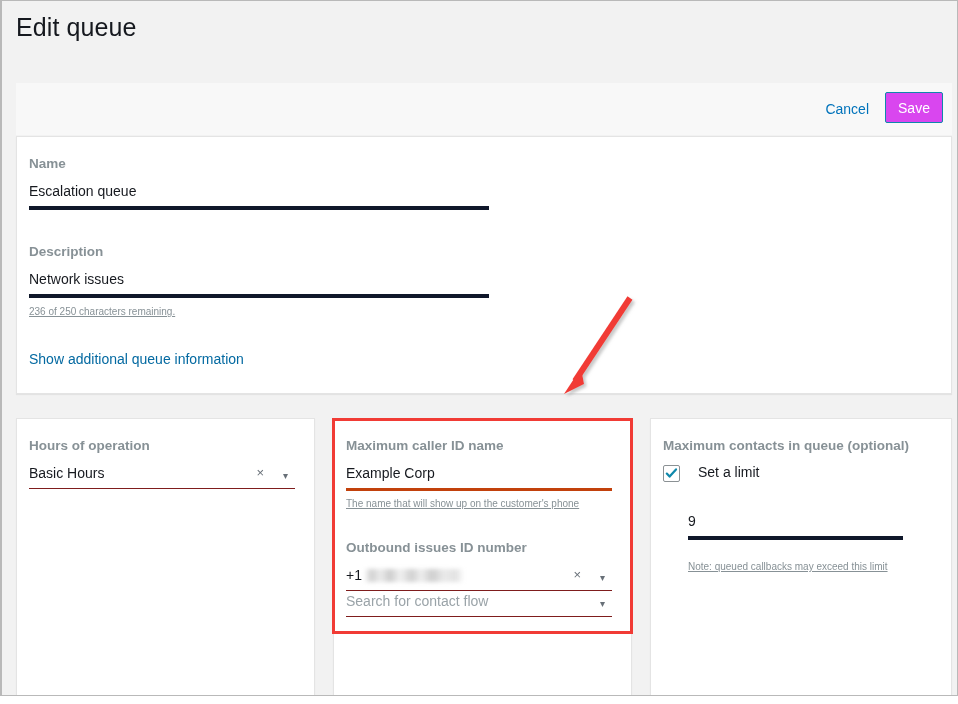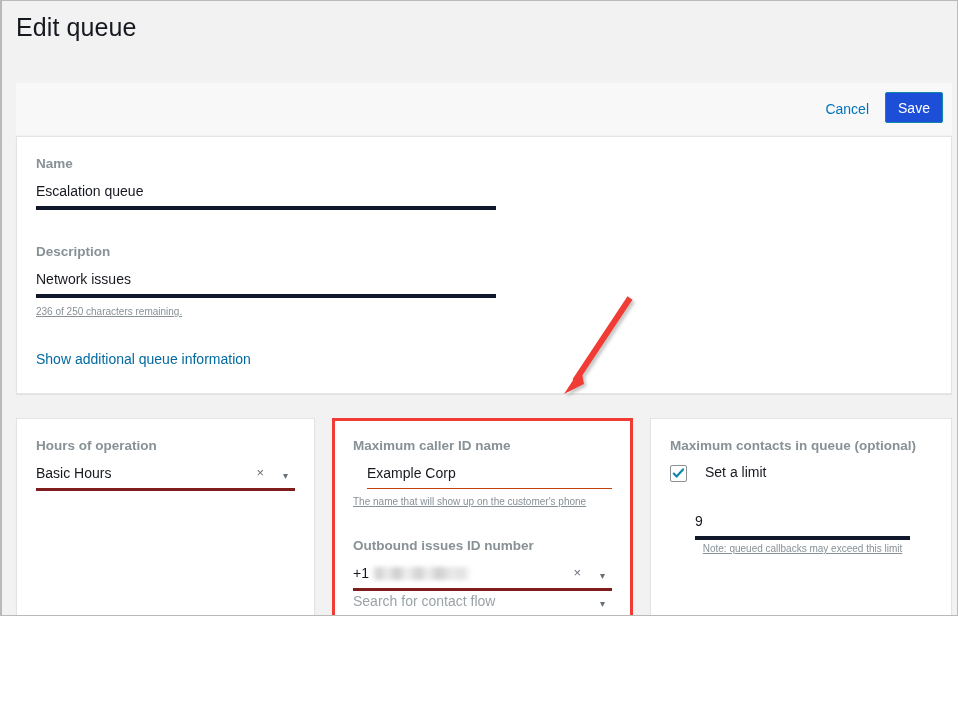--- a/index.html
+++ b/index.html
@@ -8,21 +8,21 @@
     background: #ffffff;
   }
   body {
     font-family: "Liberation Sans", sans-serif;
     -webkit-font-smoothing: antialiased;
   }
 
   .window {
     position: relative;
     width: 958px;
-    height: 616px;
+    height: 696px;
     box-sizing: border-box;
     border: 1px solid #b9b9b9;
     border-left-width: 2px;
     background: #f2f2f2;
     overflow: hidden;
   }
 
   
   .page-header {
     position: absolute;
@@ -63,21 +63,21 @@
     font-size: 14px;
     color: #0073bb;
     cursor: pointer;
   }
   .btn-save {
     position: absolute;
     right: 9px;
     top: 9px;
     width: 58px;
     height: 31px;
-    background: #1d4ed8;
+    background: #d946ef;
     border: 1px solid #0f88ab;
     border-radius: 2px;
     color: #ffffff;
     font-family: inherit;
     font-size: 14px;
     cursor: pointer;
     padding: 0;
   }
 
   
@@ -86,50 +86,50 @@
     background: #ffffff;
     border: 1px solid #e4e4e4;
     box-sizing: border-box;
     box-shadow: 0 1px 1px rgba(0,0,0,0.06);
   }
   #card-main   { left: 14px;  top: 135px; width: 936px; height: 258px; }
   #card-hours  { left: 14px;  top: 417px; width: 299px; height: 288px; }
   #card-caller { left: 331px; top: 417px; width: 299px; height: 288px; }
   #card-max    { left: 648px; top: 417px; width: 302px; height: 288px; }
 
-  .card-inner { padding: 18px 19px 0 19px; }
+  .card-inner { padding: 18px 19px 0 12px; }
 
   
   .field-label {
     font-size: 13.5px;
     font-weight: bold;
     color: #879196;
     margin: 0 0 9px 0;
     line-height: 17px;
   }
   .field-value {
     font-size: 14px;
     color: #16191f;
     line-height: 20px;
     padding-bottom: 5px;
     border-bottom: 4px solid #0f172a;
   }
-  .field-value.focused { border-bottom: 1px solid #c2410c; margin-left: 14px; }
+  .field-value.focused { border-bottom: 3px solid #c2410c; }
 
   .help-text {
     font-size: 10px;
     color: #879196;
     line-height: 18px;
     margin-top: 4px;
     text-decoration: underline;
   }
 
   .select-row {
     position: relative;
-    border-bottom: 3px solid #7f1d1d;
+    border-bottom: 1px solid #7f1d1d;
     padding-bottom: 5px;
   }
   .select-row .sel-text {
     font-size: 14px;
     color: #16191f;
     line-height: 20px;
   }
   .select-row .sel-text.placeholder { color: #9aa3a8; }
   .icon-clear, .icon-caret {
     position: absolute;
@@ -280,21 +280,21 @@
         <span class="checkbox">
           <svg width="13" height="13" viewBox="0 0 13 13">
             <path d="M1.8 6.6 L4.6 9.6 L11.0 2.4" fill="none" stroke="#0f88ab" stroke-width="2.2" stroke-linecap="round" stroke-linejoin="round"></path>
           </svg>
         </span>
         <span class="check-label">Set a limit</span>
       </div>
 
       <div style="margin-left:25px; margin-top:29px; width:215px;">
         <div class="field-value">9</div>
-        <div class="help-text" style="margin-top:0;text-align:center;">Note: queued callbacks may exceed this limit</div>
+        <div class="help-text" style="margin-top:18px;">Note: queued callbacks may exceed this limit</div>
       </div>
     </div>
   </div>
 
   <div class="redbox"></div>
 
   <svg class="arrow-svg" viewBox="0 0 100 115">
     <defs>
       <filter id="ashadow" x="-40%" y="-40%" width="200%" height="200%">
         <feDropShadow dx="2.5" dy="2.5" stdDeviation="1.8" flood-color="#9a9a9a" flood-opacity="0.55"></feDropShadow>

